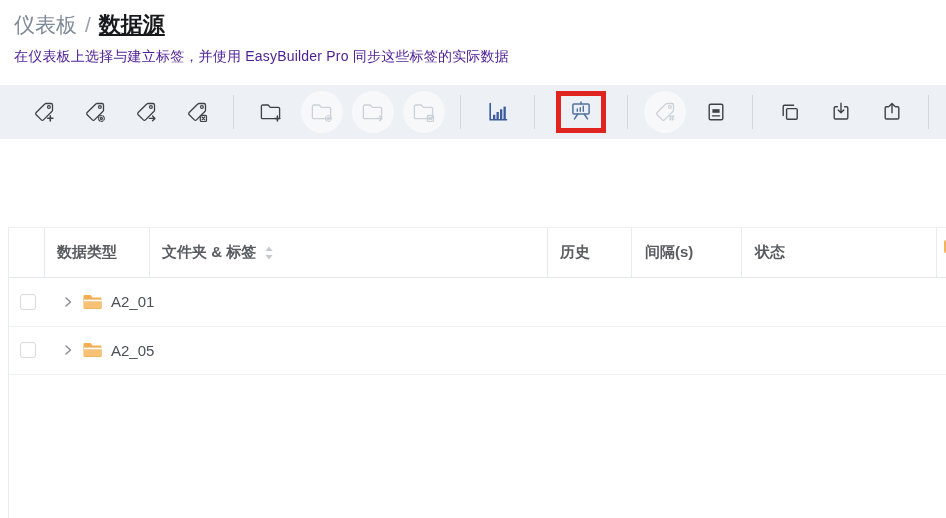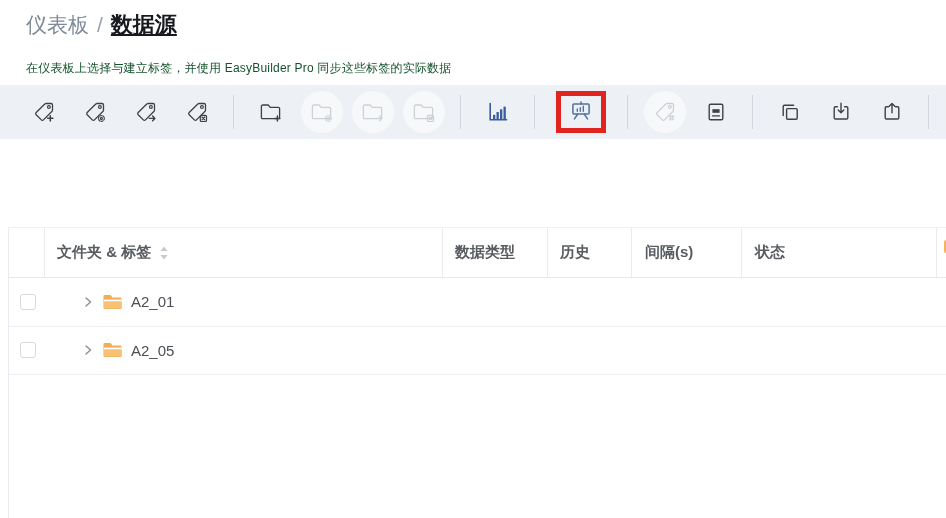--- a/index.html
+++ b/index.html
@@ -6,26 +6,26 @@
   html,body { width:946px; height:518px; }
   body {
     position: relative;
     font-family: "Liberation Sans", "DejaVu Sans", sans-serif;
     background: #ffffff;
     overflow: hidden;
     color: #333;
   }
 
   
-  .page-header { position:absolute; top:0; left:12px; right:0; height:85px; padding:10px 14px 0 14px; background:#fff; }
+  .page-header { position:absolute; top:0; left:0; right:0; height:85px; padding:10px 14px 0 14px; background:#fff; }
   .breadcrumb { font-size:21px; line-height:30px; display:flex; align-items:baseline; }
   .crumb-parent { color:#7e8a98; font-weight:400; }
   .crumb-sep { color:#97a1ad; margin:0 8px; font-weight:400; }
   .crumb-current { color:#17191d; font-weight:700; font-size:22px;text-decoration:underline; }
-  .subtitle { margin-top:20px; font-size:12px; color:#14532d; letter-spacing:.2px; }
+  .subtitle { margin-top:8px; font-size:14px; color:#4c1d95; letter-spacing:.2px; }
 
   
   .toolbar {
     position:absolute; top:85px; left:0; right:0; height:54px;
     background:#edf0f4; display:flex; align-items:center; padding-left:18px;
   }
   .tb-btn { width:51px; height:54px; display:flex; align-items:center; justify-content:center; cursor:pointer; flex:0 0 auto; }
   .tb-btn svg { display:block; }
   .tb-sep { width:1px; height:34px; background:#d3d7dd; margin:0 11px; flex:0 0 auto; }
   .icon-dark { color:#3e4247; }
@@ -66,21 +66,21 @@
   .th-check { width:36px; }
   .th-name { width:398px; padding-left:12px; }
   .th-type { width:105px; padding-left:12px; }
   .th-hist { width:84px; padding-left:12px; }
   .th-int { width:110px; padding-left:13px;text-align:right; }
   .th-status { width:195px; padding-left:13px; }
   .th-extra { flex:1; border-right:none; position:relative; }
   .sorter { margin-left:8px; display:flex; flex-direction:column; gap:2px; }
   .orange-sliver { position:absolute; left:7px; top:12px; width:14px; height:13px; background:#f4b259; border-radius:2px 0 0 2px; }
 
-  .t-row { display:flex; align-items:center; height:48.5px; border-bottom:1px solid #eef1f4; background:#fff; cursor:pointer;gap:20px; }
+  .t-row { display:flex; align-items:center; height:48.5px; border-bottom:1px solid #eef1f4; background:#fff; cursor:pointer; }
   .td-check { width:36px; display:flex; align-items:center; }
   .checkbox { width:16px; height:16px; margin-left:11px; border:1px solid #d8dadd; border-radius:3px; background:#fff; cursor:pointer; }
   .td-name { display:flex; align-items:center; }
   .row-caret { margin-left:17px; display:flex; cursor:pointer; }
   .row-folder { margin-left:9px; display:flex; }
   .row-label { margin-left:8px; font-size:15px; color:#4a5056; }
 </style>
 </head>
 <body>
 
@@ -257,34 +257,34 @@
     <span class="stat-limit">/450</span>
     <span class="stat-label">历史</span>
     <span class="stat-used">84</span>
     <span class="stat-limit">/90</span>
   </div>
 </div>
 
 <div class="table">
   <div class="t-header">
     <div class="th th-check"></div>
+    <div class="th th-type">
+        <span>数据类型</span>
+      </div>
     <div class="th th-name">
       <span>文件夹 &amp; 标签</span>
       <span class="sorter">
         <svg width="10" height="6" viewBox="0 0 10 6">
             <path d="M5 .5l3.6 4.4H1.4z" fill="#c5cad0"></path>
           </svg>
         <svg width="10" height="6" viewBox="0 0 10 6">
             <path d="M5 5.5L1.4 1.1h7.2z" fill="#c5cad0"></path>
           </svg>
       </span>
     </div>
-    <div class="th th-type">
-        <span>数据类型</span>
-      </div>
     <div class="th th-hist">
         <span>历史</span>
       </div>
     <div class="th th-int">
         <span>间隔(s)</span>
       </div>
     <div class="th th-status">
         <span>状态</span>
       </div>
     <div class="th th-extra">

